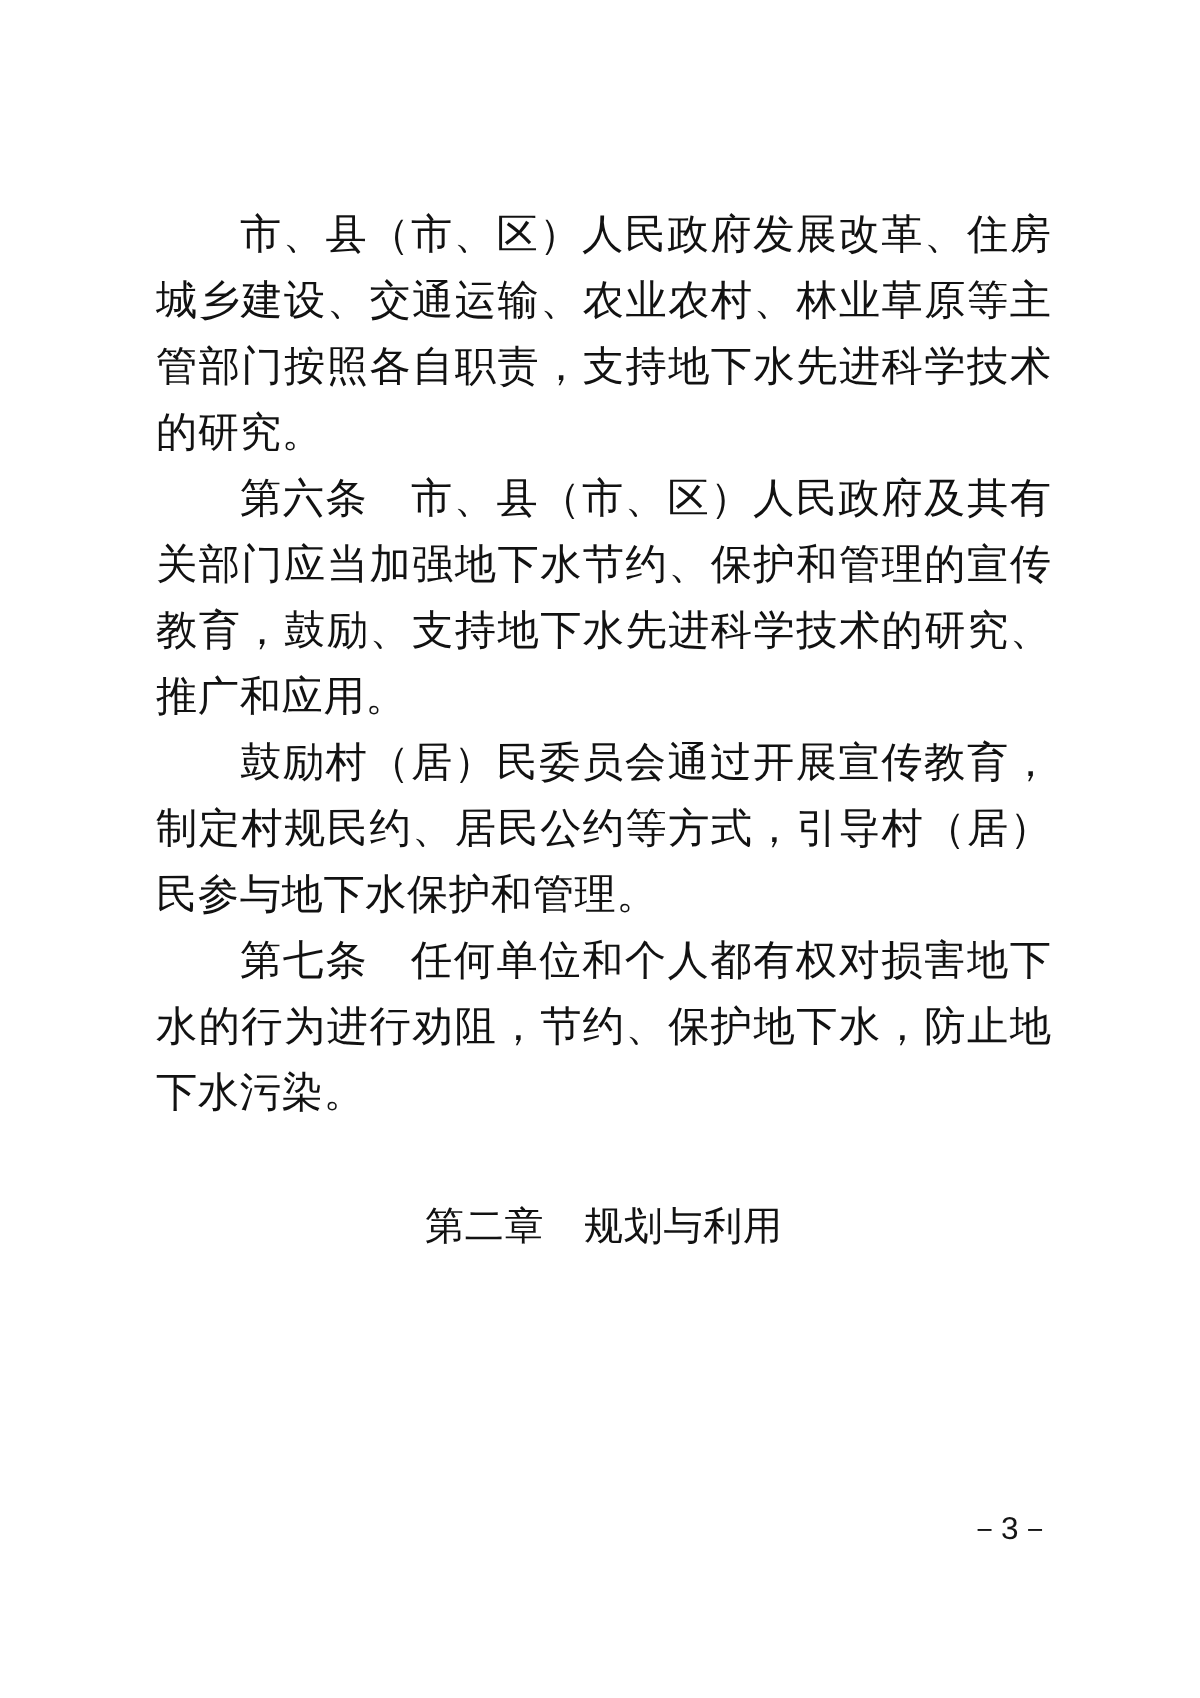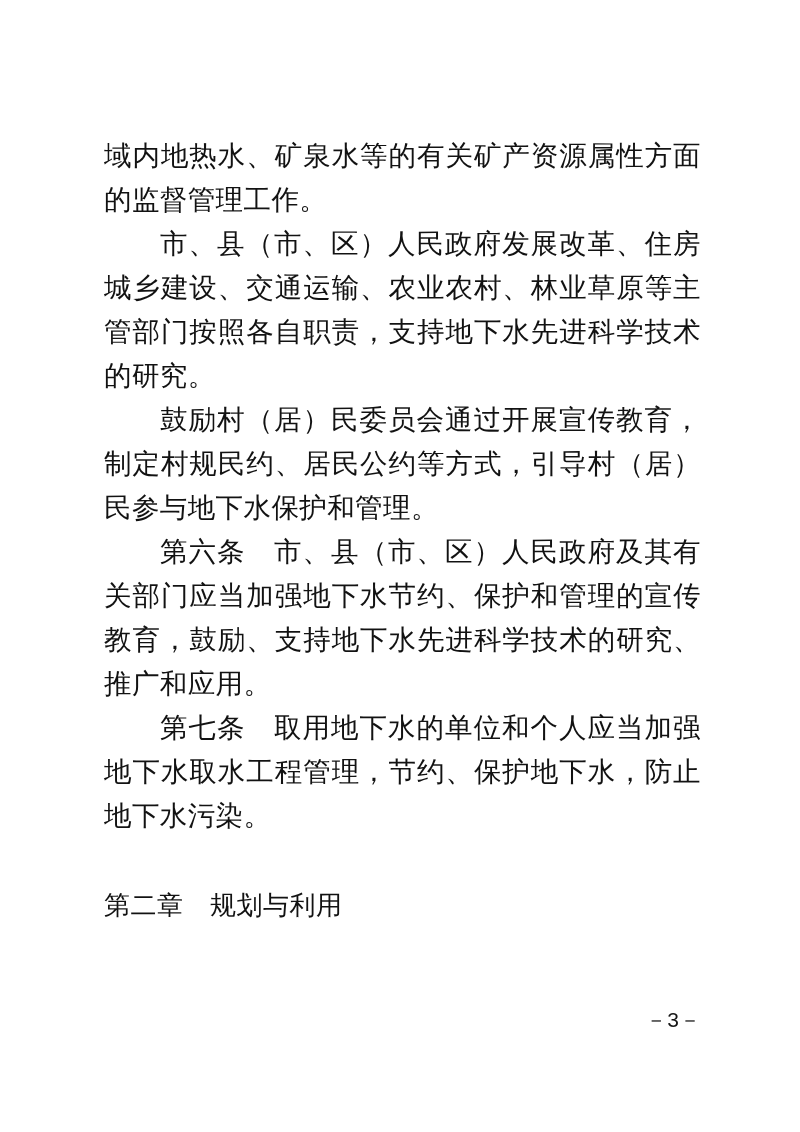--- a/index.html
+++ b/index.html
@@ -47,21 +47,21 @@
   
   .para.cont {
     text-indent: 0;
   }
 
   
   .chapter-heading {
     margin: 0;
     font-size: 26px;
     line-height: 44px;
-    text-align: left;
+    text-align: center;
     text-indent: 0;
     font-weight: 400;
     letter-spacing: 0.5px;
     color: #121212;
   }
 
   .gap-before-heading { height: 45px; }
   .gap-after-heading  { height: 47px; }
 
   
@@ -77,29 +77,28 @@
     white-space: nowrap;
   }
 </style>
 </head>
 <body>
 
 <div class="page">
 
   <div class="doc-body">
 
-    <p class="para cont">域内地热水、矿泉水等的有关矿产资源属性方面的监督管理工作。</p>
 
     <p class="para">市、县（市、区）人民政府发展改革、住房城乡建设、交通运输、农业农村、林业草原等主管部门按照各自职责，支持地下水先进科学技术的研究。</p>
 
+    <p class="para">第六条　市、县（市、区）人民政府及其有关部门应当加强地下水节约、保护和管理的宣传教育，鼓励、支持地下水先进科学技术的研究、推广和应用。</p>
+
     <p class="para">鼓励村（居）民委员会通过开展宣传教育，制定村规民约、居民公约等方式，引导村（居）民参与地下水保护和管理。</p>
 
-    <p class="para">第六条　市、县（市、区）人民政府及其有关部门应当加强地下水节约、保护和管理的宣传教育，鼓励、支持地下水先进科学技术的研究、推广和应用。</p>
-
-    <p class="para">第七条　取用地下水的单位和个人应当加强地下水取水工程管理，节约、保护地下水，防止地下水污染。</p>
+    <p class="para">第七条　任何单位和个人都有权对损害地下水的行为进行劝阻，节约、保护地下水，防止地下水污染。</p>
 
 
     <div class="gap-before-heading"></div>
 
     <h2 class="chapter-heading">第二章　规划与利用</h2>
 
     <div class="gap-after-heading"></div>
 
   </div>
 

